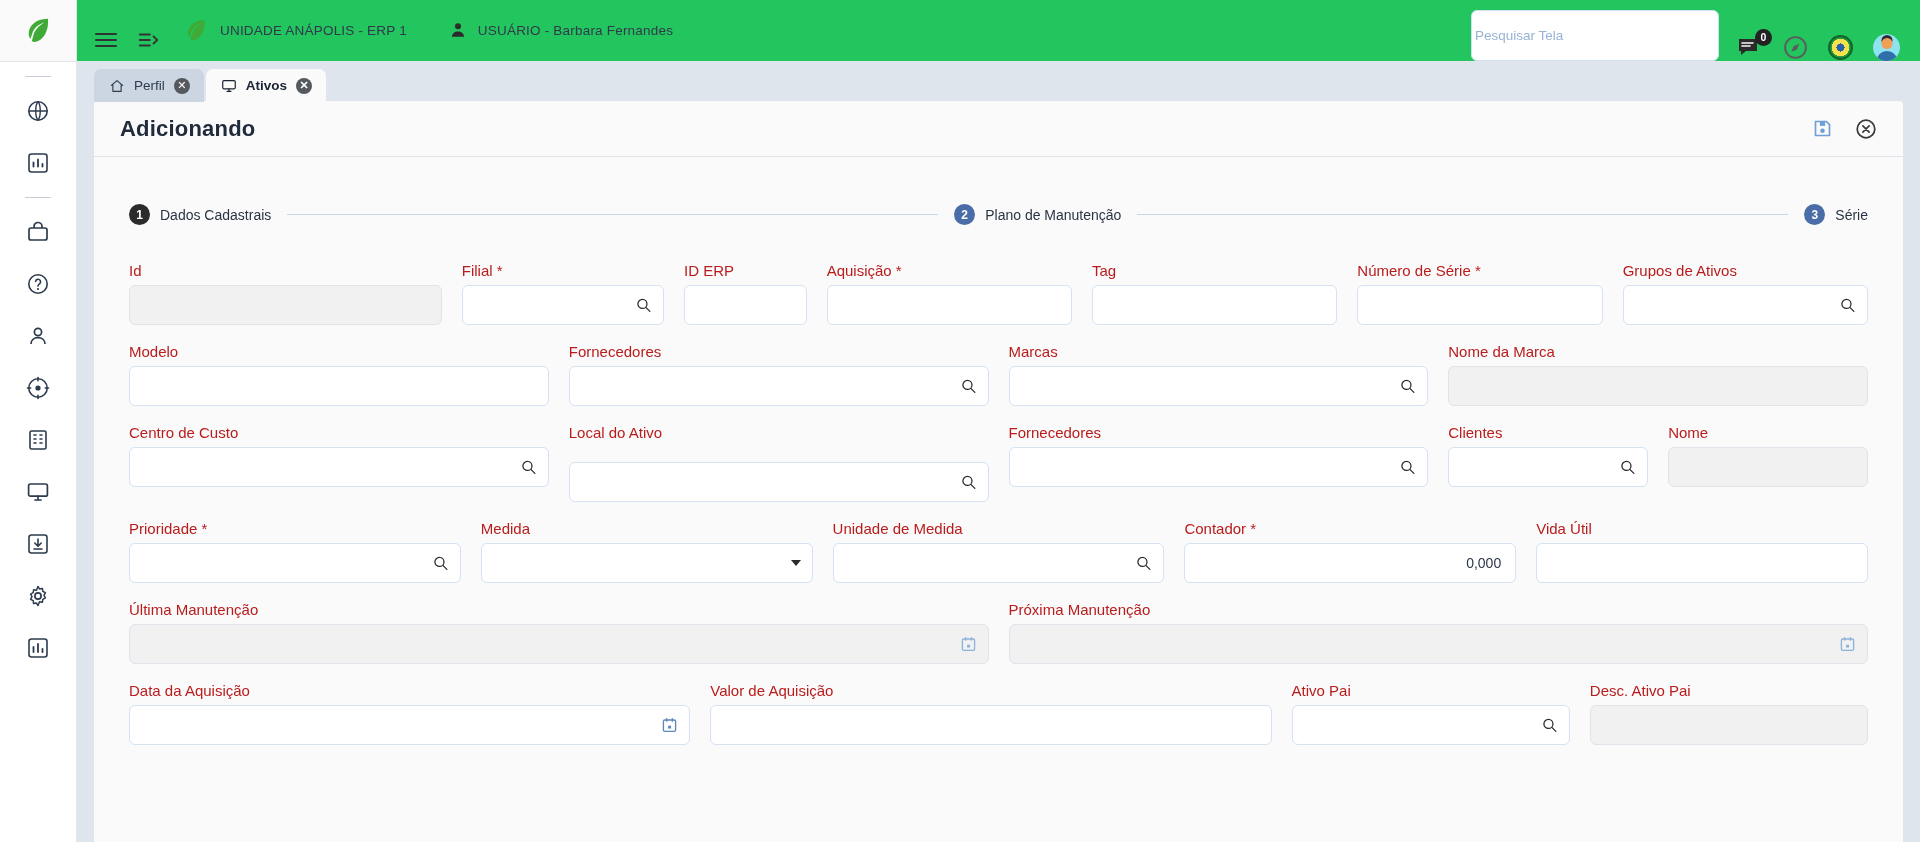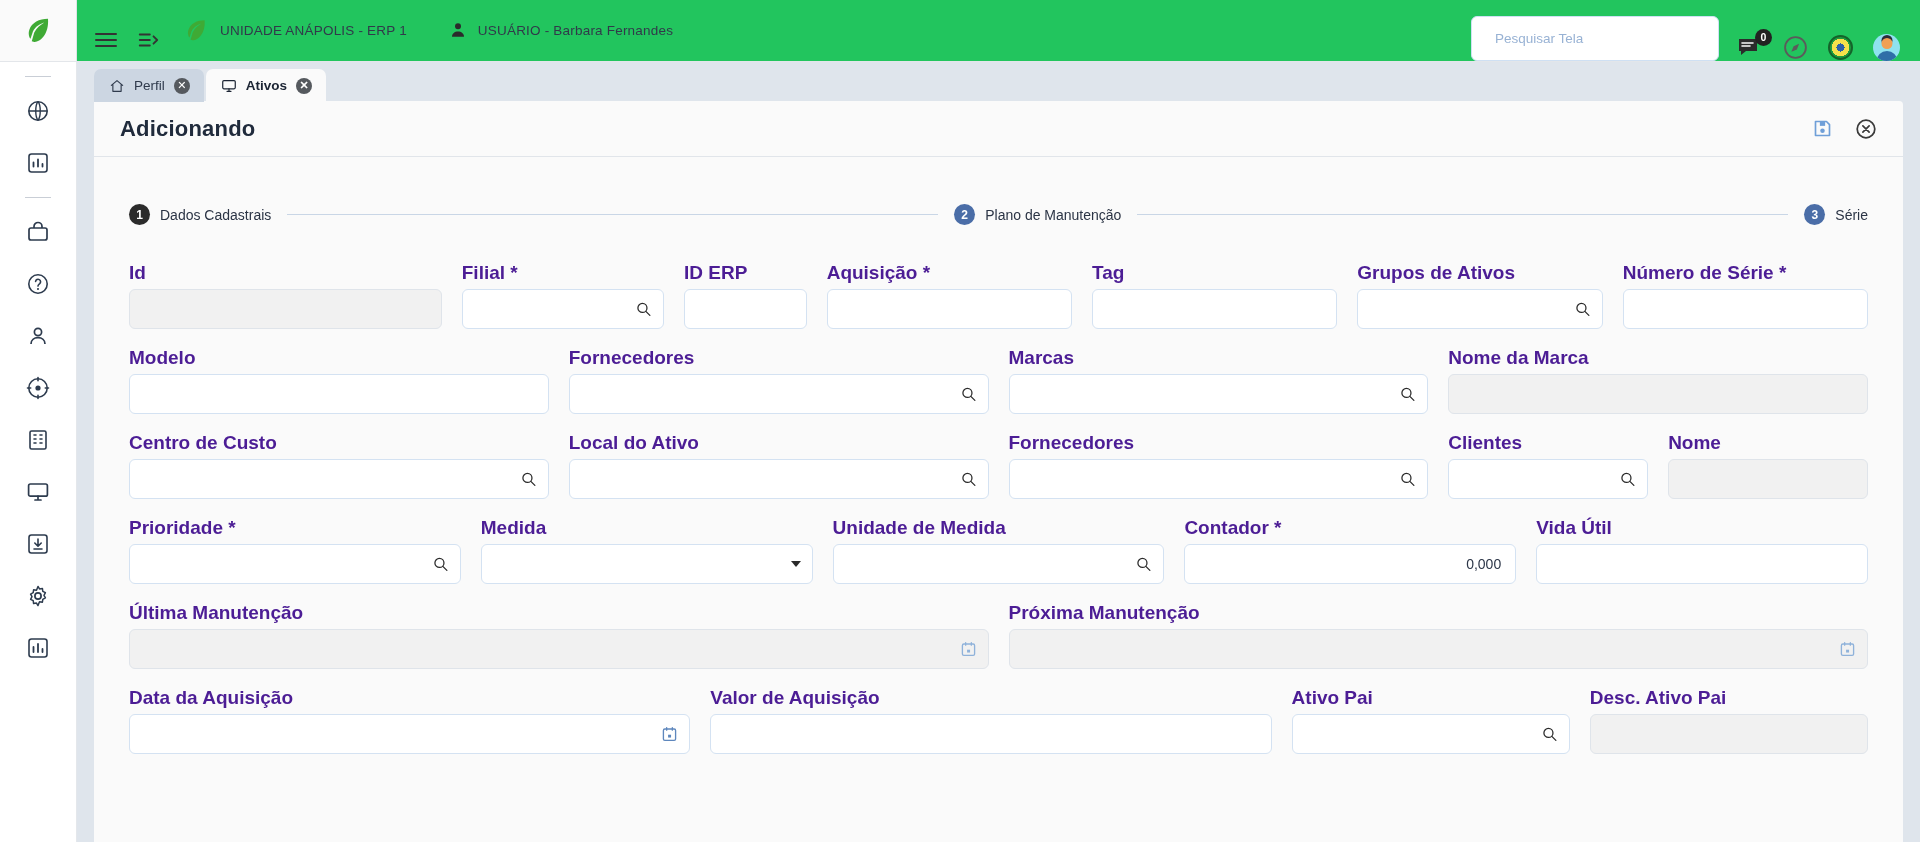--- a/index.html
+++ b/index.html
@@ -44,23 +44,23 @@
   .unit-block, .user-block {
     display: flex; align-items: center; gap: 11px;
     height: 62px; padding: 0 6px; cursor: pointer;
   }
   .unit-label, .user-label {
     font-size: 13.5px; color: #31394a; letter-spacing: .2px; white-space: nowrap;
   }
   .spacer { flex: 1 1 auto; }
   .search-wrap { margin-right: 18px; }
   .search-input {
-    width: 248px; height: 45px;
+    width: 248px; height: 51px;
     border: 1px solid #cfe0f3; border-radius: 6px;
-    background: #fff; padding: 0 23px;
+    background: #fff; padding: 0 3px;
     font-size: 13.5px; color: #55617a;
     font-family: "Liberation Sans", sans-serif; outline: none;
   }
   .search-input::placeholder { color: #98b2d4; }
   .tb-right { display: flex; align-items: center; gap: 20px; padding-right: 20px; }
   .icon-btn { position: relative; cursor: pointer; display:flex; align-items:center; justify-content:center; }
   .badge {
     position: absolute; top: -7px; right: -9px;
     min-width: 17px; height: 17px; border-radius: 50%;
     background: #222; color: #fff;
@@ -164,22 +164,22 @@
   .step-num.done { background: #2b2b2b; }
   .step-num.todo { background: #4a6da7; }
   .step-label { font-size: 14px; color: #2b3445; white-space: nowrap; }
   .step-line { flex: 1 1 auto; height: 1px; background: #c9d6e6; margin: 0 16px; }
 
   
   .form { padding: 0 9px; margin-top: 38px; }
   .frow { display: flex; gap: 20px; margin-bottom: 19px; align-items: flex-start; }
   .field { display: flex; flex-direction: column; min-width: 0; }
   .flabel {
-    font-size: 19px; color: #4c1d95;
-    margin-bottom: 7px; white-space: nowrap; line-height: 1; font-weight: bold;
+    font-size: 15px; color: #b91c1c;
+    margin-bottom: 7px; white-space: nowrap; line-height: 1;
   }
   .fbox {
     position: relative; height: 40px;
     border: 1px solid #d4e2f2; border-radius: 6px;
     background: #fff; display: flex; align-items: center;
   }
   .fbox.disabled { background: #f1f1f1; border-color: #dfe4ea; }
   .fbox input {
     width: 100%; height: 100%;
     border: 0; outline: 0; background: transparent;
@@ -467,35 +467,35 @@
                     <input type="text" style="">
                   </div>
                 </div>
                 <div class="field" style="flex: 222 1 0px;">
                   <div class="flabel">Tag</div>
                   <div class="fbox">
                     <input type="text" style="">
                   </div>
                 </div>
                 <div class="field" style="flex: 222 1 0px;">
+                  <div class="flabel">Número de Série *</div>
+                  <div class="fbox">
+                    <input type="text" style="">
+                  </div>
+                </div>
+                <div class="field" style="flex: 222 1 0px;">
                   <div class="flabel">Grupos de Ativos</div>
                   <div class="fbox">
                     <input type="text" style="">
                     <span class="tail">
                       <svg width="17" height="17" viewBox="0 0 24 24">
     <circle cx="10.5" cy="10.5" r="6.4" fill="none" stroke="#2b2b2b" stroke-width="1.8"></circle>
     <path d="M15.3 15.3L21 21" stroke="#2b2b2b" stroke-width="1.8" stroke-linecap="round"></path>
                       </svg>
                     </span>
-                  </div>
-                </div>
-                <div class="field" style="flex: 222 1 0px;">
-                  <div class="flabel">Número de Série *</div>
-                  <div class="fbox">
-                    <input type="text" style="">
                   </div>
                 </div>
               </div>
               <div class="frow">
                 <div class="field" style="flex: 420 1 0px;">
                   <div class="flabel">Modelo</div>
                   <div class="fbox">
                     <input type="text" style="">
                   </div>
                 </div>
@@ -536,21 +536,21 @@
                   <div class="fbox">
                     <input type="text" style="">
                     <span class="tail">
                       <svg width="17" height="17" viewBox="0 0 24 24">
     <circle cx="10.5" cy="10.5" r="6.4" fill="none" stroke="#2b2b2b" stroke-width="1.8"></circle>
     <path d="M15.3 15.3L21 21" stroke="#2b2b2b" stroke-width="1.8" stroke-linecap="round"></path>
                       </svg>
                     </span>
                   </div>
                 </div>
-                <div class="field" style="flex: 420 1 0px;">
+                <div class="field" style="flex: 420 1 0px; gap: 15px;">
                   <div class="flabel">Local do Ativo</div>
                   <div class="fbox">
                     <input type="text" style="">
                     <span class="tail">
                       <svg width="17" height="17" viewBox="0 0 24 24">
     <circle cx="10.5" cy="10.5" r="6.4" fill="none" stroke="#2b2b2b" stroke-width="1.8"></circle>
     <path d="M15.3 15.3L21 21" stroke="#2b2b2b" stroke-width="1.8" stroke-linecap="round"></path>
                       </svg>
                     </span>
                   </div>

